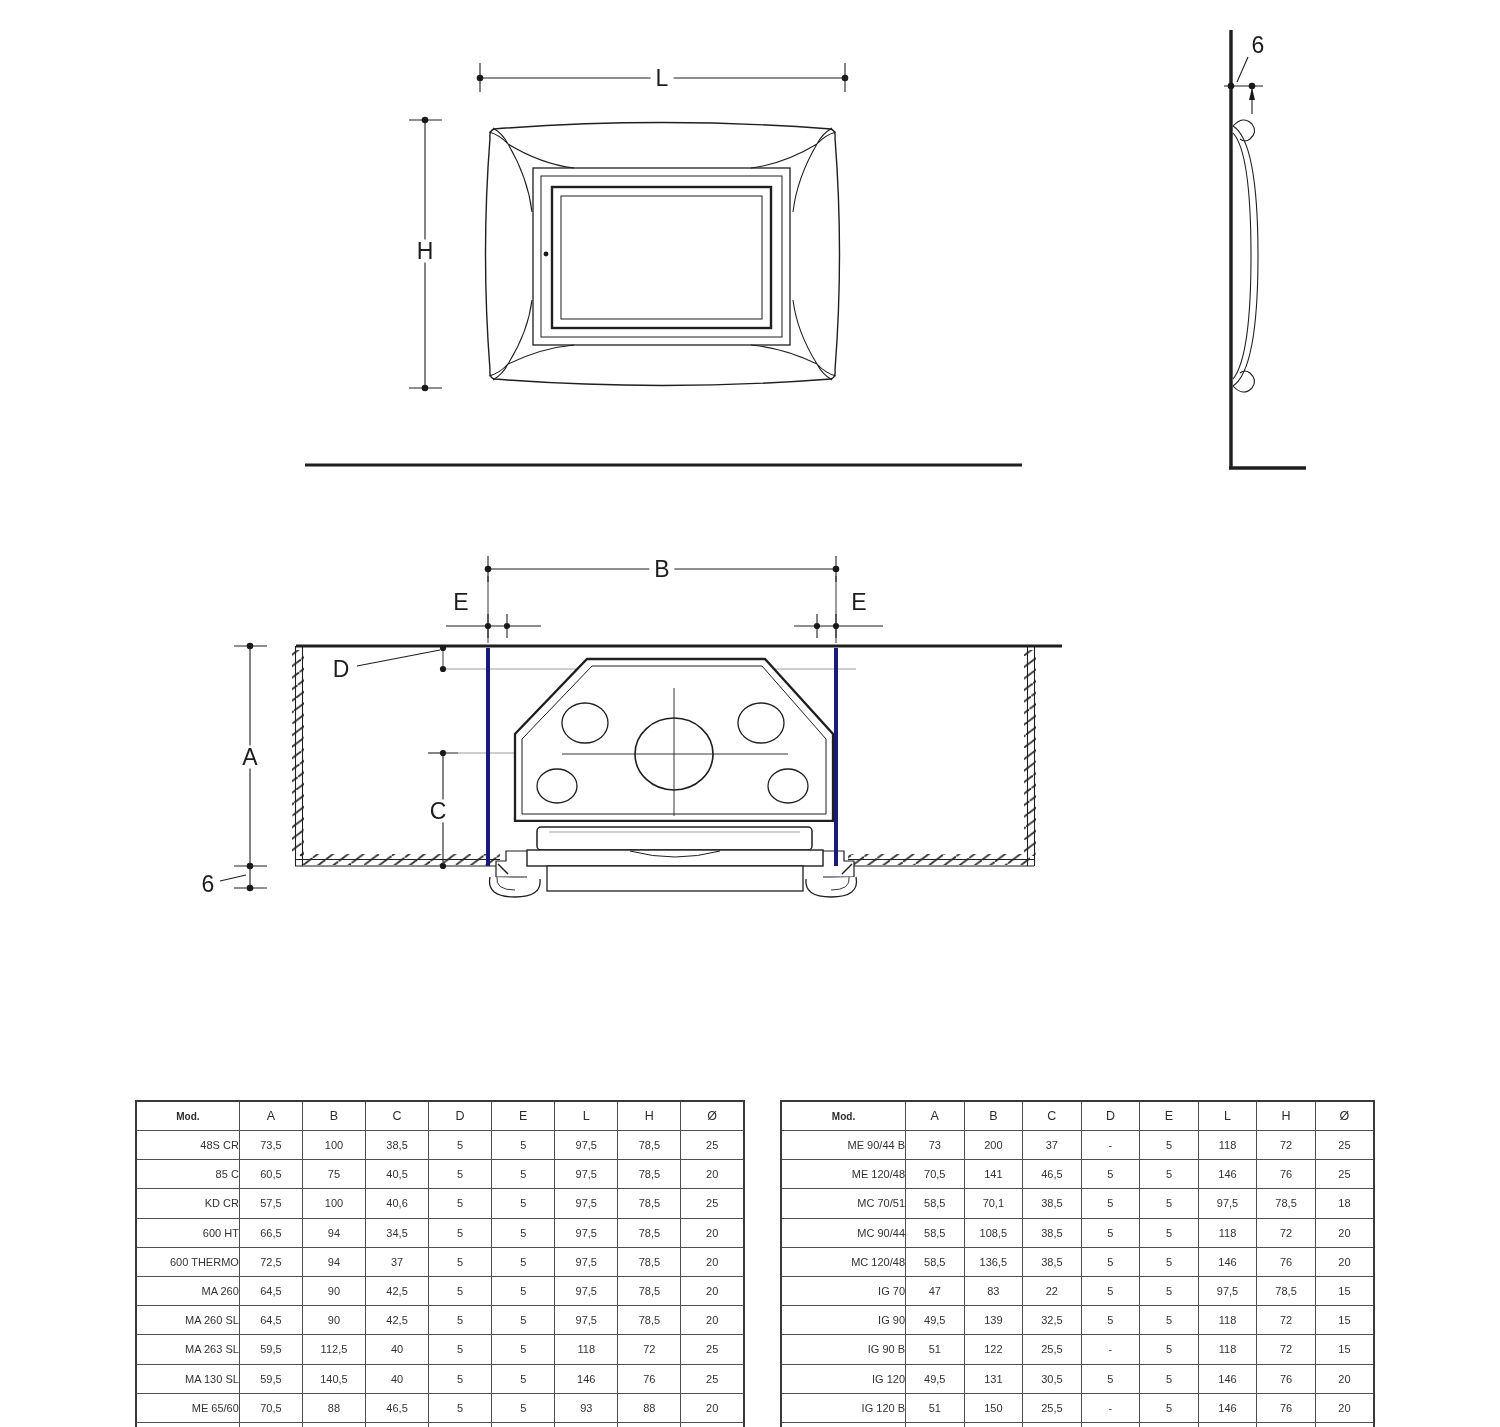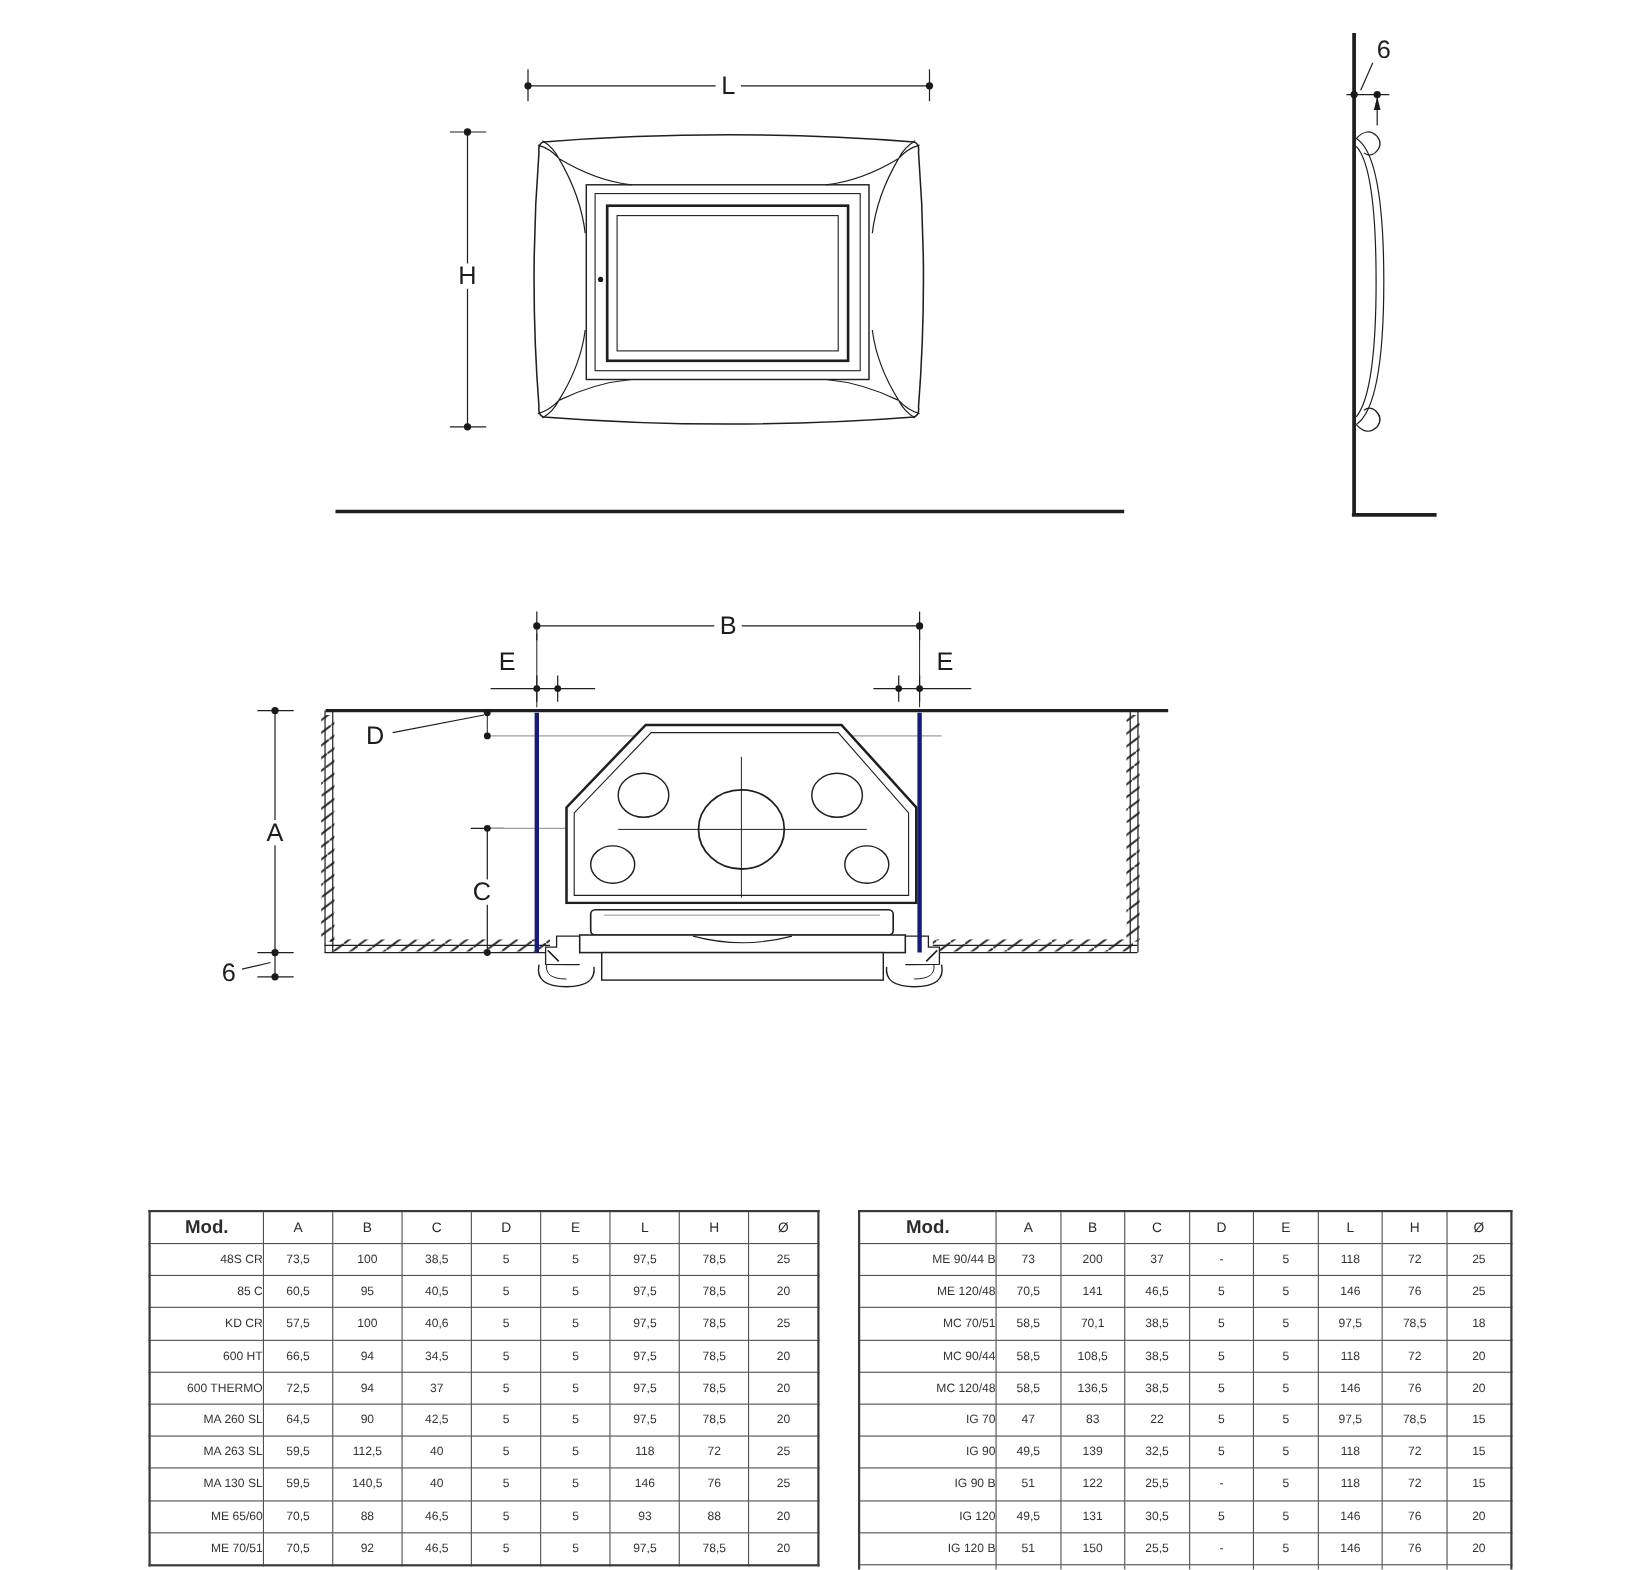--- a/index.html
+++ b/index.html
@@ -8,21 +8,21 @@
   svg{position:absolute;left:0;top:0;}
   .dim-label{position:absolute;transform:translate(-50%,-50%);font-size:23px;color:#1d1d1d;
              background:#fff;padding:0 5px;line-height:1;white-space:nowrap;}
   .dim-label.nobg{background:transparent;}
   .tbl{position:absolute;}
   .tbl table{border-collapse:collapse;table-layout:fixed;width:100%;border:2px solid #3a3a3a;
              font-size:11px;color:#333;}
   .tbl th,.tbl td{border:1px solid #4f4f4f;text-align:center;overflow:hidden;white-space:nowrap;
                   padding:0;height:28.2px;font-weight:normal;}
   .tbl thead th{font-size:12.5px;height:28px;color:#2c2c2c;}
-  .tbl thead th:first-child{font-weight:bold;font-size:17px;}
+  .tbl thead th:first-child{font-weight:bold;font-size:10px;}
   .tbl td:first-child{text-align:right;padding-left:9px;}
   .tbl-left{left:135px;top:1100px;width:610px;}
   .tbl-right{left:780px;top:1100px;width:595px;}
   .tbl-left col.mod{width:17%;}
   .tbl-right col.mod{width:21%;}
 </style>
 </head>
 <body>
 
 <div id="page">
@@ -240,21 +240,21 @@
             <td>38,5</td>
             <td>5</td>
             <td>5</td>
             <td>97,5</td>
             <td>78,5</td>
             <td>25</td>
           </tr>
           <tr>
             <td>85 C</td>
             <td>60,5</td>
-            <td>95</td>
+            <td>75</td>
             <td>40,5</td>
             <td>5</td>
             <td>5</td>
             <td>97,5</td>
             <td>78,5</td>
             <td>20</td>
           </tr>
           <tr>
             <td>KD CR</td>
             <td>57,5</td>
@@ -275,20 +275,31 @@
             <td>5</td>
             <td>97,5</td>
             <td>78,5</td>
             <td>20</td>
           </tr>
           <tr>
             <td>600 THERMO</td>
             <td>72,5</td>
             <td>94</td>
             <td>37</td>
+            <td>5</td>
+            <td>5</td>
+            <td>97,5</td>
+            <td>78,5</td>
+            <td>20</td>
+          </tr>
+          <tr>
+            <td>MA 260</td>
+            <td>64,5</td>
+            <td>90</td>
+            <td>42,5</td>
             <td>5</td>
             <td>5</td>
             <td>97,5</td>
             <td>78,5</td>
             <td>20</td>
           </tr>
           <tr>
             <td>MA 260 SL</td>
             <td>64,5</td>
             <td>90</td>

